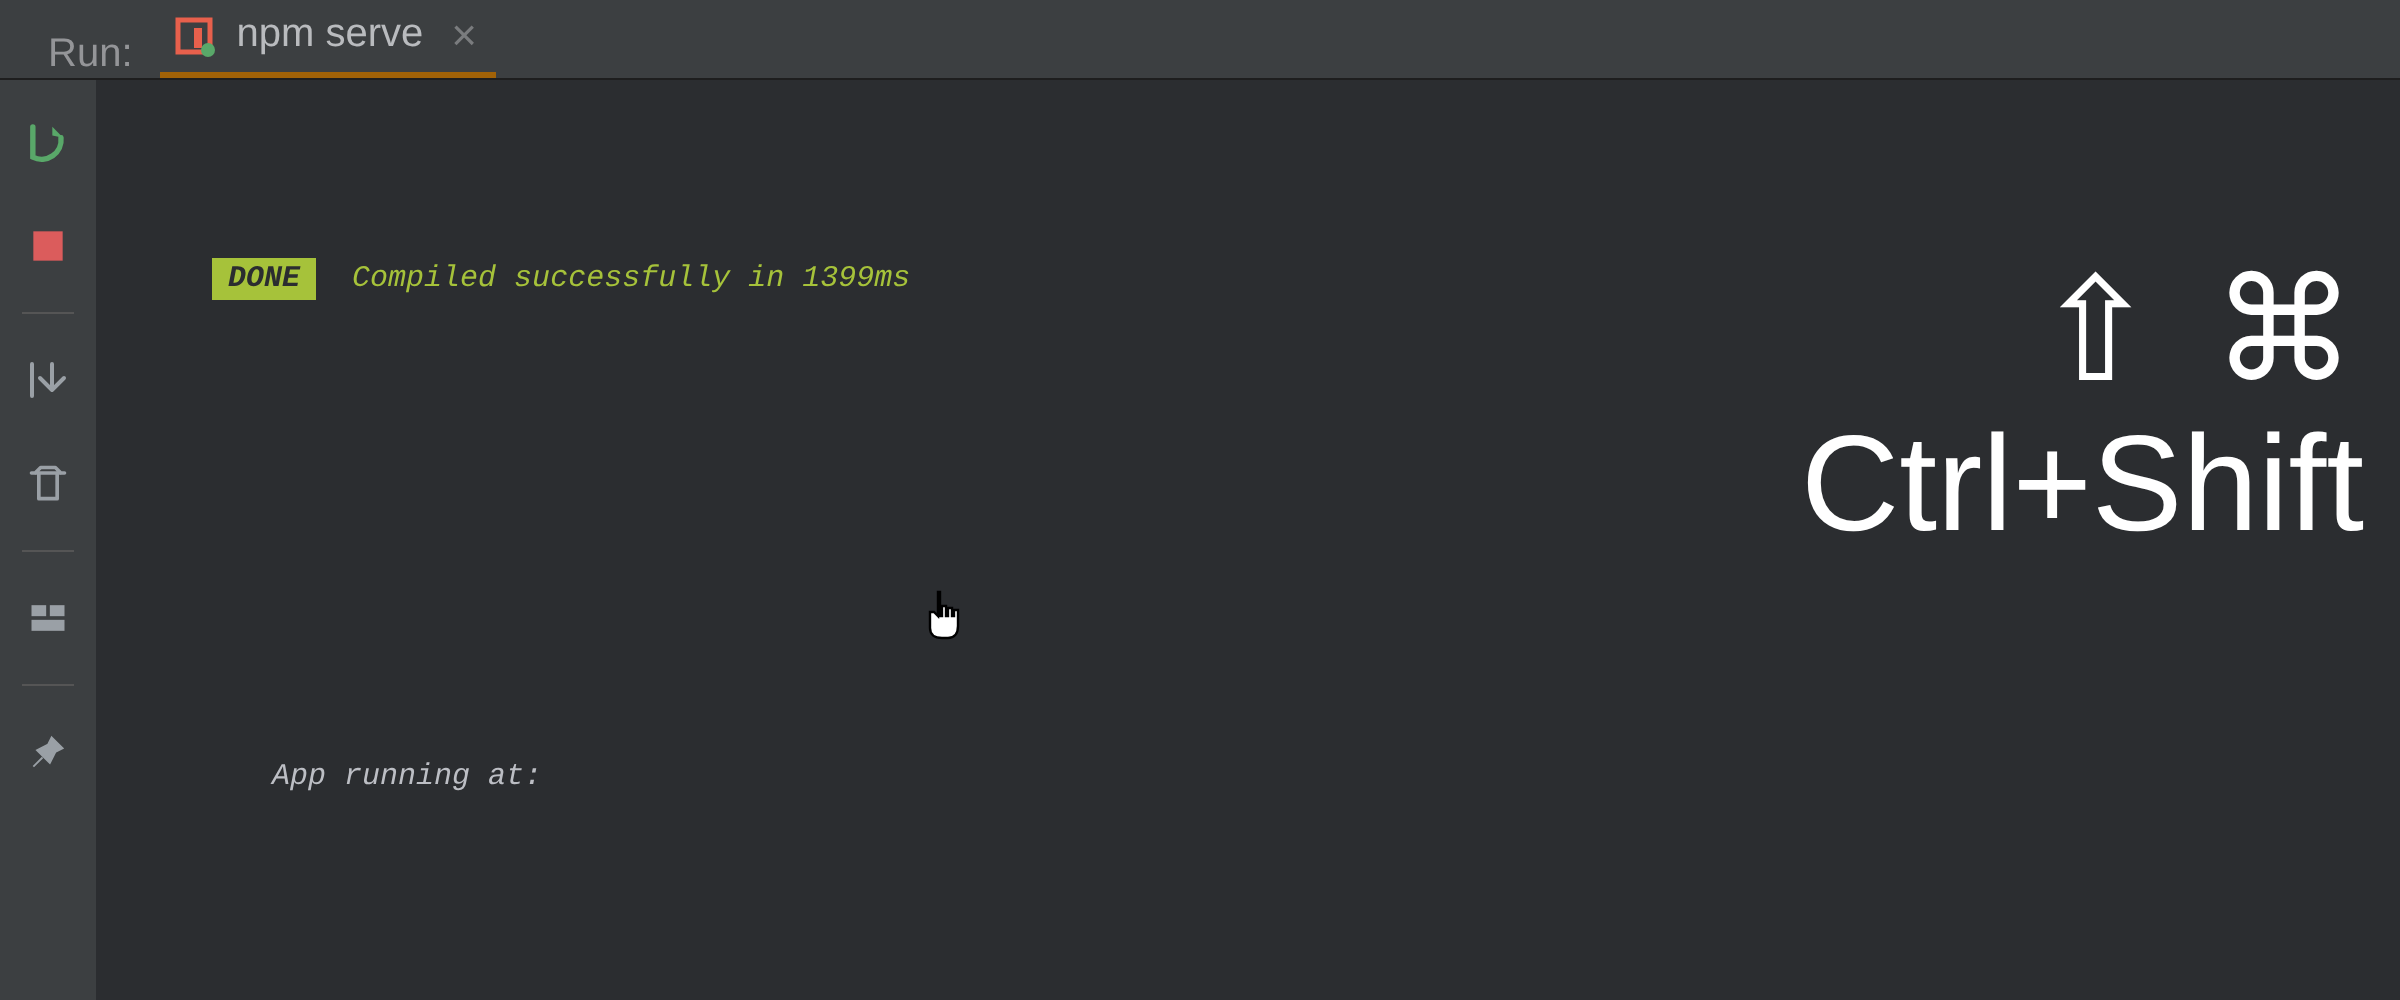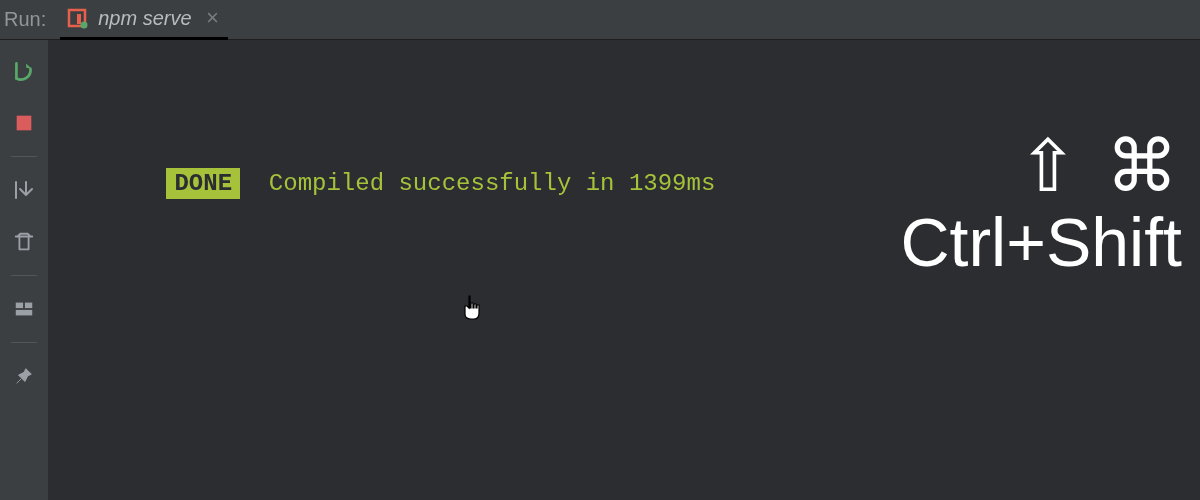--- a/index.html
+++ b/index.html
@@ -8,38 +8,37 @@
       height: 500px;
       background: #2b2d30;
       font-family: Menlo, Monaco, "Courier New", monospace;
       overflow: hidden;
       position: relative;
     }
     .tab-bar {
       height: 40px;
       background: #3c3f41;
       display: flex;
-      align-items: center;
-      padding-left: 4px;
+      align-items: flex-end;
+      padding-left: 24px;
       border-bottom: 1px solid #1e1e1e;
     }
     .run-label {
       color: #949598;
       font-family: -apple-system, "Segoe UI", sans-serif;
       font-size: 20px;
       margin-right: 14px;
     }
     .tab {
       display: flex;
       align-items: center;
       height: 40px;
       padding: 0 10px 0 6px;
-      border-bottom: 3px solid #000000;
+      border-bottom: 3px solid #a16207;
       background: #3c3f41;
-      font-style: italic;
     }
     .tab-icon {
       width: 22px;
       height: 22px;
       margin-right: 10px;
       position: relative;
     }
     .tab-title {
       color: #b9bbbe;
       font-family: -apple-system, "Segoe UI", sans-serif;
@@ -76,25 +75,26 @@
     }
     .gutter-divider {
       width: 26px;
       height: 1px;
       background: #555;
       margin: -6px 0;
     }
     .console {
       flex: 1;
       background: #2b2d30;
-      padding: 26px 20px 20px 32px;
-      font-size: 24px;
+      padding: 26px 20px 20px 4px;
+      font-size: 15px;
       line-height: 1.4;
       color: #bcbec4;
       white-space: pre;
+      font-style: italic;
     }
     .line { min-height: 30px; }
     .done-badge {
       background: #a6c23a;
       color: #2b2d30;
       padding: 2px 8px;
       font-weight: bold;
     }
     .compiled-msg { color: #a6c23a; }
     .indent { margin-left: 30px; }

